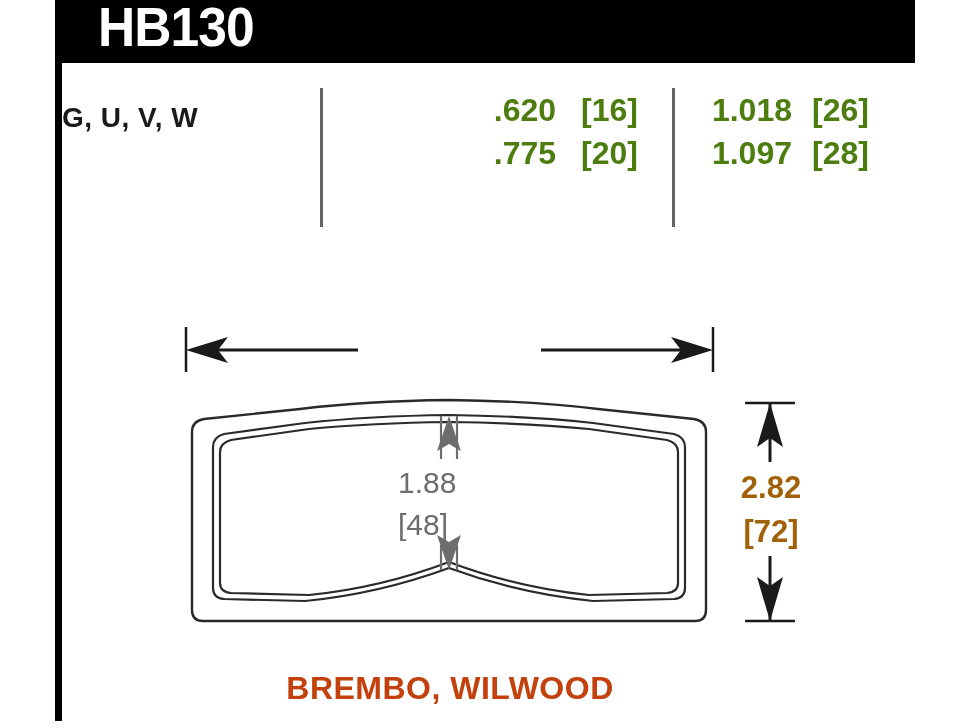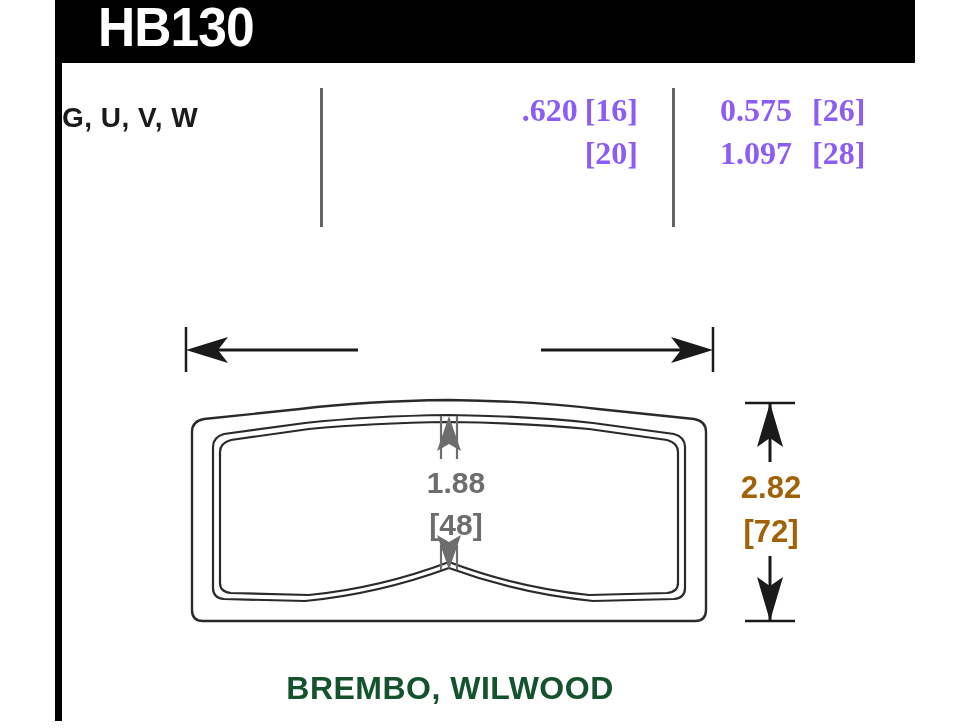--- a/index.html
+++ b/index.html
@@ -86,31 +86,31 @@
     top: 6px;
   }
   .dim-col.c2 { left: 268px; width: 336px; }
   .dim-col.c3 { left: 620px; width: 233px; }
 
   .dim-row {
     display: flex;
     justify-content: flex-start;
     align-items: baseline;
     height: 43px;
-    font-family: Liberation Serif, serif;
+    font-family: Liberation Sans, sans-serif;
     font-size: 32px;
     font-weight: bold;
-    color: #8b5cf6;
+    color: #4d7c0f;
     white-space: nowrap;
   }
   .dim-col.c2 .dim-row { justify-content: flex-end; padding-right: 28px; }
   .dim-col.c3 .dim-row { justify-content: flex-start; padding-left: 18px; }
   .dim-row .inch { display: inline-block; min-width: 78px; text-align: right; }
   .dim-col.c3 .dim-row .inch { min-width: 92px; }
-  .dim-row .mm   { display: inline-block; margin-left: 7px; }
+  .dim-row .mm   { display: inline-block; margin-left: 25px; }
   .dim-col.c3 .dim-row .mm { margin-left: 20px; }
 
   
   .drawing {
     position: absolute;
     left: 0;
     top: 0;
     width: 970px;
     height: 728px;
     pointer-events: none;
@@ -141,39 +141,39 @@
     color: #a16207;
     line-height: 44px;
     white-space: nowrap;
   }
 
   .inner-label {
     position: absolute;
     left: 398px;
     top: 462px;
     width: 116px;
-    text-align: center;
+    text-align: left;
     font-family: "Liberation Sans Narrow", "Liberation Sans", sans-serif;
     font-size: 30px;
-    font-weight: bold;
+    font-weight: normal;
     color: #6d6d6d;
     line-height: 42px;
     white-space: nowrap;
   }
 
   .footer-label {
     position: absolute;
     left: 185px;
     top: 670px;
     width: 530px;
     text-align: center;
     font-family: "Liberation Sans Narrow", "Liberation Sans", sans-serif;
     font-size: 32px;
     font-weight: bold;
-    color: #14532d;
+    color: #c2410c;
     letter-spacing: 0.5px;
     white-space: nowrap;
   }
 </style>
 </head>
 <body>
 
 <div id="sheet">
 
   <div class="header-bar"></div>
@@ -186,27 +186,28 @@
 
     <div class="spec-divider d1"></div>
     <div class="spec-divider d2"></div>
 
     <div class="dim-col c2">
       <div class="dim-row">
         <span class="inch">.620</span>
         <span class="mm">[16]</span>
       </div>
       <div class="dim-row">
+        <span class="inch">.775</span>
         <span class="mm">[20]</span>
       </div>
     </div>
 
     <div class="dim-col c3">
       <div class="dim-row">
-        <span class="inch">0.575</span>
+        <span class="inch">1.018</span>
         <span class="mm">[26]</span>
       </div>
       <div class="dim-row">
         <span class="inch">1.097</span>
         <span class="mm">[28]</span>
       </div>
     </div>
   </div>
 
   <svg class="drawing" viewBox="0 0 970 728" width="970" height="728">

